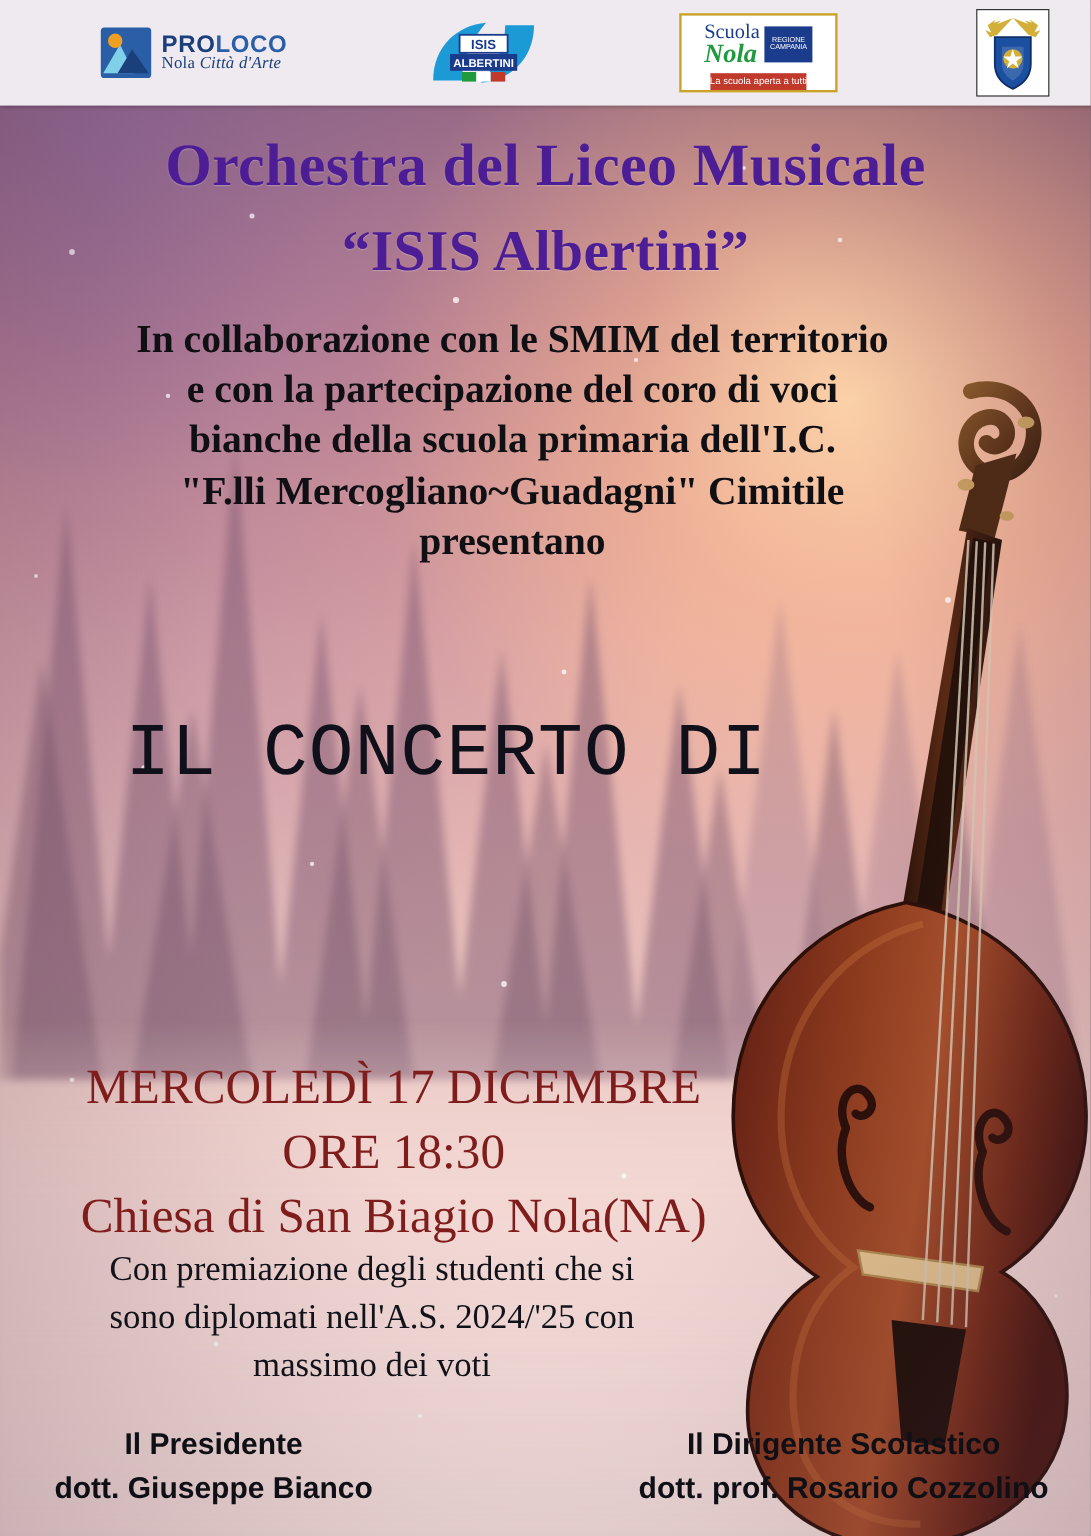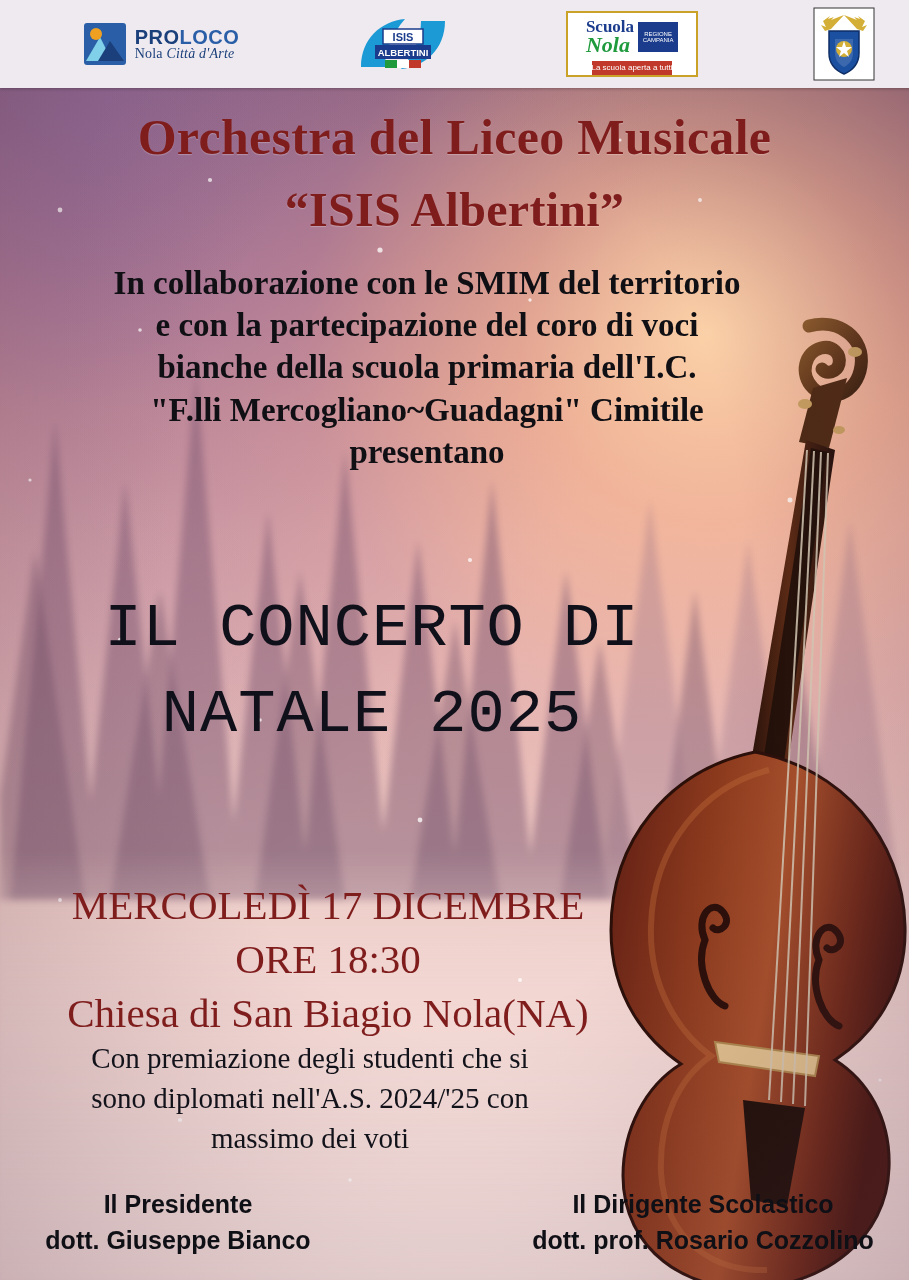--- a/index.html
+++ b/index.html
@@ -134,21 +134,21 @@
     flex: 1;
     display: flex;
     align-items: center;
     padding: 2px 4px;
     gap: 4px;
   }
   .viva-words {
     font-family: "Liberation Serif", serif;
     line-height: 0.92;
   }
-  .viva-scuola { font-size: 17px; color: #1b3c8c; font-weight: bold; }
+  .viva-scuola { font-size: 17px; color: #1b3c8c; font-weight: normal; }
   .viva-viva { font-size: 22px; color: #1f9b3e; font-weight: bold; font-style: italic; }
   .viva-badge {
     width: 40px; height: 30px;
     background: #1b3c8c;
     color: #fff;
     font-size: 6px;
     font-family: "Liberation Sans", sans-serif;
     display: flex; align-items: center; justify-content: center;
     text-align: center;
     line-height: 1.05;
@@ -165,21 +165,21 @@
   }
 
   
   .logo-comune { width: 62px; height: 74px; position: relative; }
 
   
   .content { position: absolute; inset: 0; z-index: 4; }
 
   .title1, .title2 {
     text-align: center;
-    color: #7f1d1d;
+    color: #4c1d95;
     font-family: "Liberation Serif", serif;
     font-weight: bold;
     letter-spacing: 0.3px;
     text-shadow: 0 1px 1px rgba(255,255,255,0.25);
   }
   .title1 {
     position: absolute; top: 108px; left: 0; right: 0;
     font-size: 50px;
   }
   .title2 {
@@ -448,21 +448,20 @@
     <div class="subtitle">
       <span class="line">In collaborazione con le SMIM del territorio</span>
       <span class="line">e con la partecipazione del coro di voci</span>
       <span class="line">bianche della scuola primaria dell'I.C.</span>
       <span class="line">"F.lli Mercogliano~Guadagni" Cimitile</span>
       <span class="line">presentano</span>
     </div>
 
     <div class="headline">
       <span class="line">IL CONCERTO DI</span>
-      <span class="line">NATALE 2025</span>
     </div>
 
     <div class="when">
       <span class="line">MERCOLEDÌ 17 DICEMBRE</span>
       <span class="line">ORE 18:30</span>
       <span class="line">Chiesa di San Biagio Nola(NA)</span>
     </div>
 
     <div class="note">
       <span class="line">Con premiazione degli studenti che si</span>

